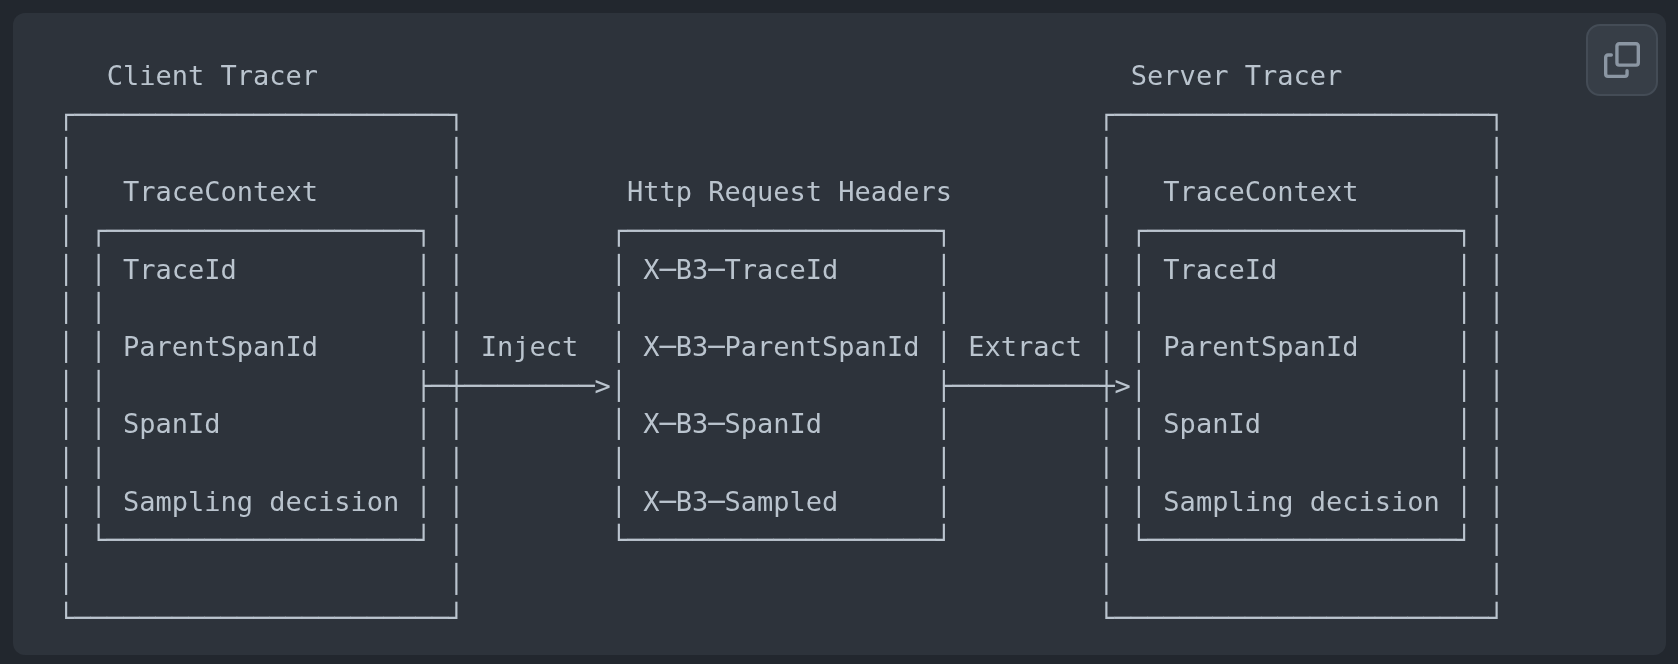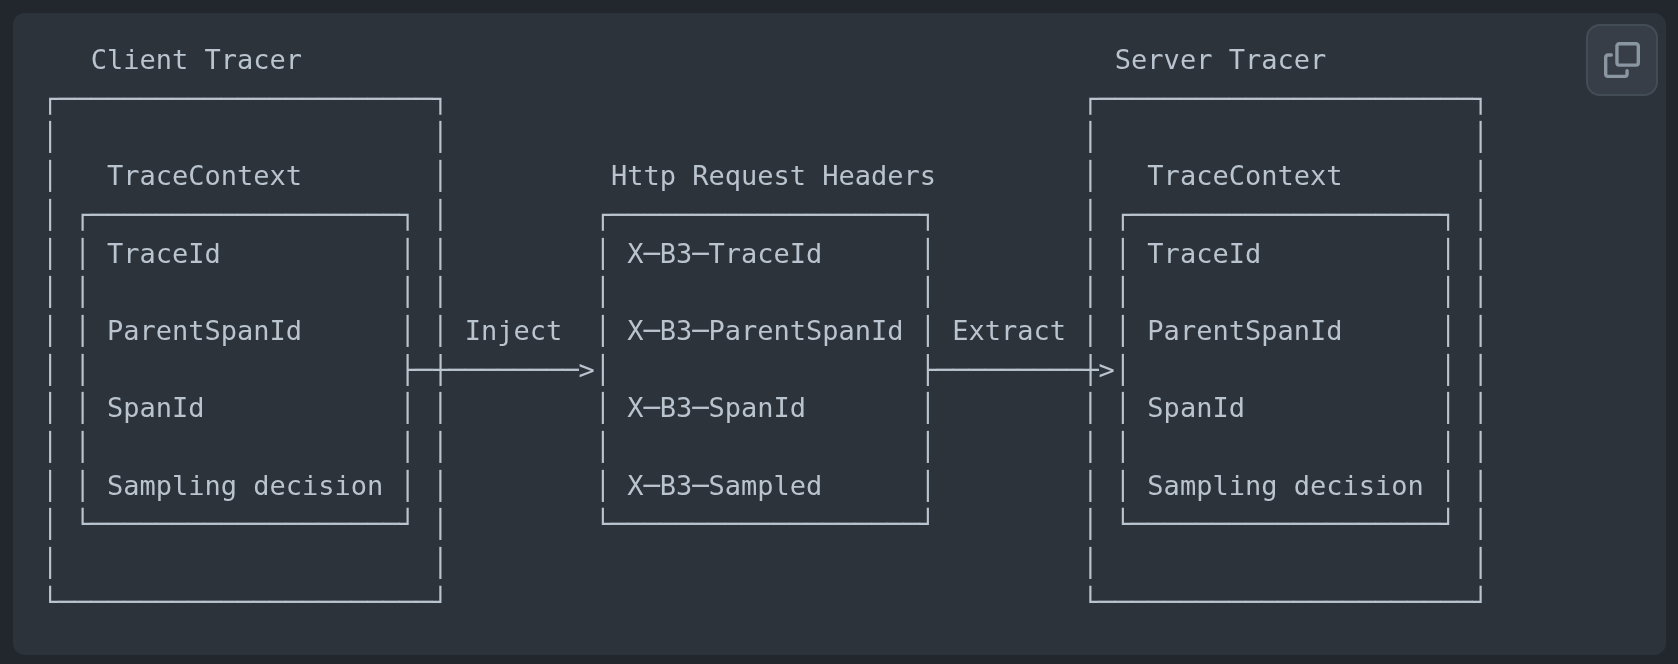--- a/index.html
+++ b/index.html
@@ -13,21 +13,21 @@
   .code-block {
     position: absolute;
     left: 13px;
     top: 13px;
     width: 1653px;
     height: 642px;
     background: #2d333b;
     border-radius: 12px;
   }
   .ascii-diagram {
-    margin: 0;
+    margin: 16px;
     padding: 28px 0 0 29px;
     font-family: "DejaVu Sans Mono", monospace;
     font-size: 27px;
     line-height: 38.7px;
     color: #bac4ce;
     white-space: pre;
   }
   .copy-btn {
     position: absolute;
     top: 11px;

